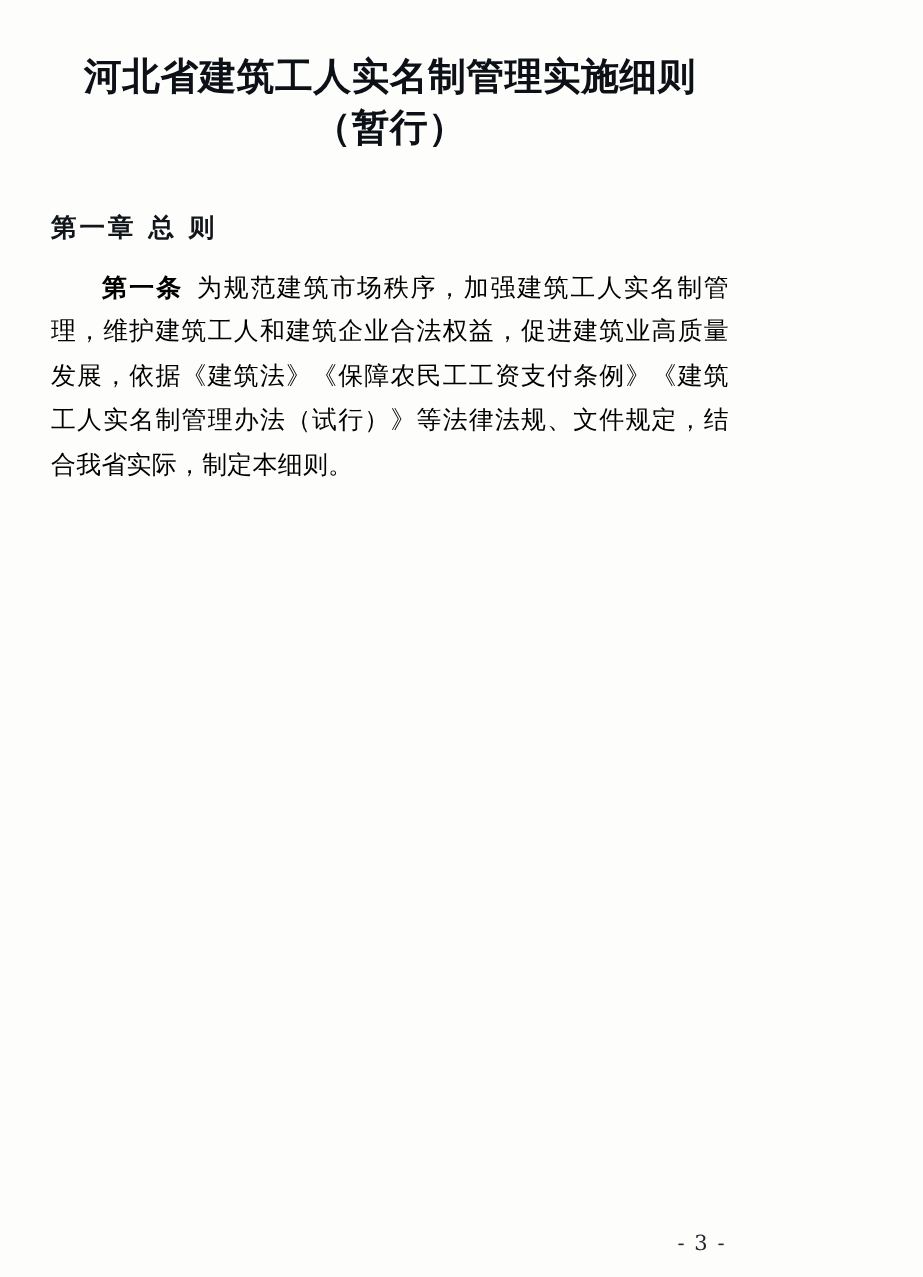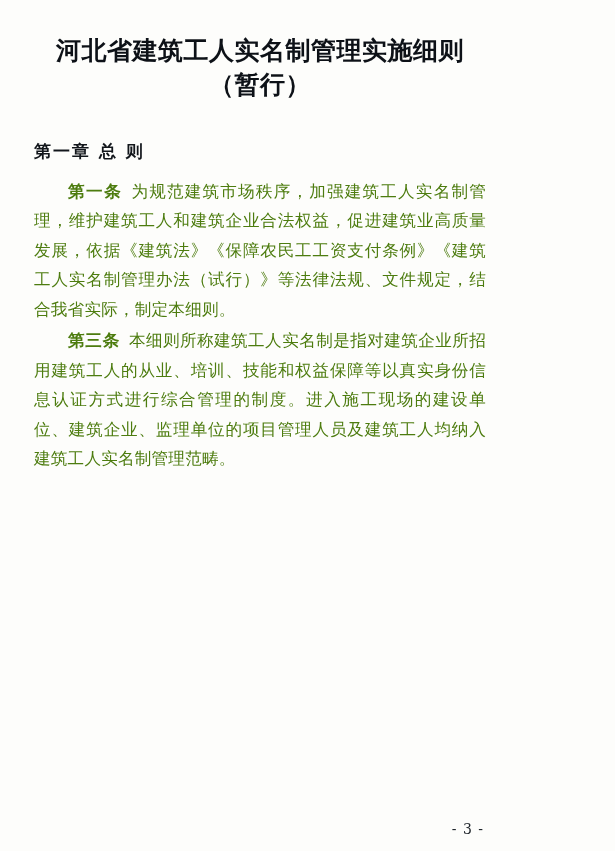--- a/index.html
+++ b/index.html
@@ -41,21 +41,21 @@
     margin: 38px 0 14px 0;
     letter-spacing: 2px;
     color: #12161b;
   }
   .para {
     font-size: 16.6px;
     line-height: 1.78;
     text-align: justify;
     text-justify: inter-ideograph;
     margin: 0 0 2px 0;
-    color: #4d7c0f;
+    color: #000000;
     letter-spacing: 0.2px;
   }
   .para .lead {
     font-weight: bold;
     margin-left: 2.05em;
     margin-right: 0.55em;
     letter-spacing: 0.5px;
   }
   .page-number {
     position: absolute;
@@ -73,21 +73,18 @@
 
   <h1 class="doc-title">河北省建筑工人实名制管理实施细则（暂行）</h1>
 
   <div class="chapter-heading">第一章  总  则</div>
 
   <p class="para">
     <span class="lead">第一条</span><span>为规范建筑市场秩序，加强建筑工人实名制管理，维护建筑工人和建筑企业合法权益，促进建筑业高质量发展，依据《建筑法》《保障农民工工资支付条例》《建筑工人实名制管理办法（试行）》等法律法规、文件规定，结合我省实际，制定本细则。</span>
   </p>
 
 
-  <p class="para">
-    <span class="lead">第三条</span><span>本细则所称建筑工人实名制是指对建筑企业所招用建筑工人的从业、培训、技能和权益保障等以真实身份信息认证方式进行综合管理的制度。进入施工现场的建设单位、建筑企业、监理单位的项目管理人员及建筑工人均纳入建筑工人实名制管理范畴。</span>
-  </p>
 
 
 
   <div class="page-number">- 3 -</div>
 
 </div>
 
 </body></html>

